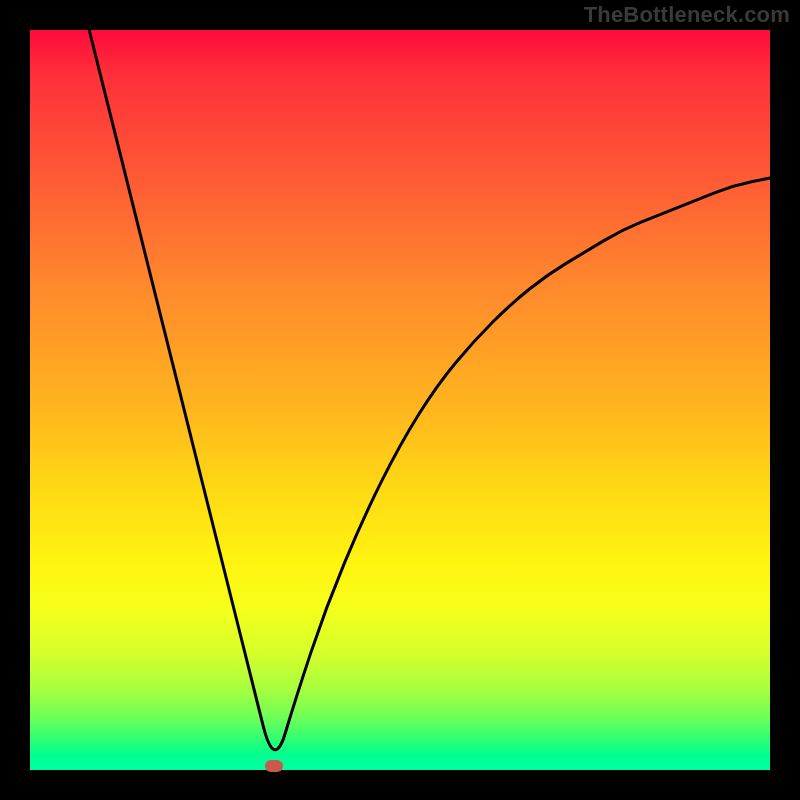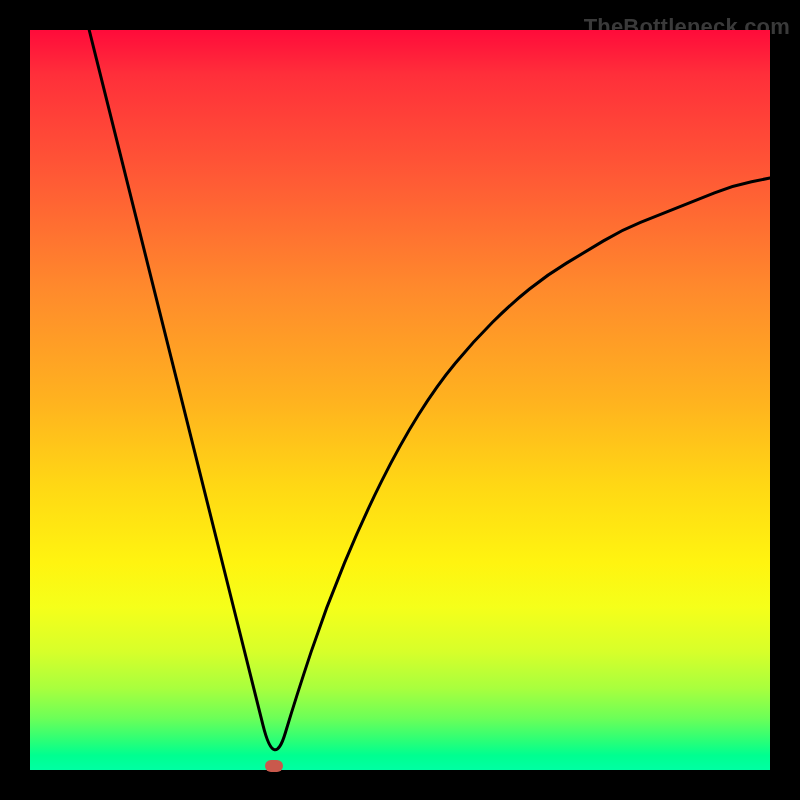--- a/index.html
+++ b/index.html
@@ -12,21 +12,21 @@
     overflow: hidden;
   }
   .frame {
     position: relative;
     width: 800px;
     height: 800px;
     background: #000;
   }
   .watermark {
     position: absolute;
-    top: 14px;
+    top: 2px;
     right: 10px;
     color: #3a3a3a;
     font-size: 22px;
     font-weight: 600;
     letter-spacing: 0.2px;
     user-select: none;
   }
   .plot {
     position: absolute;
     left: 30px;

